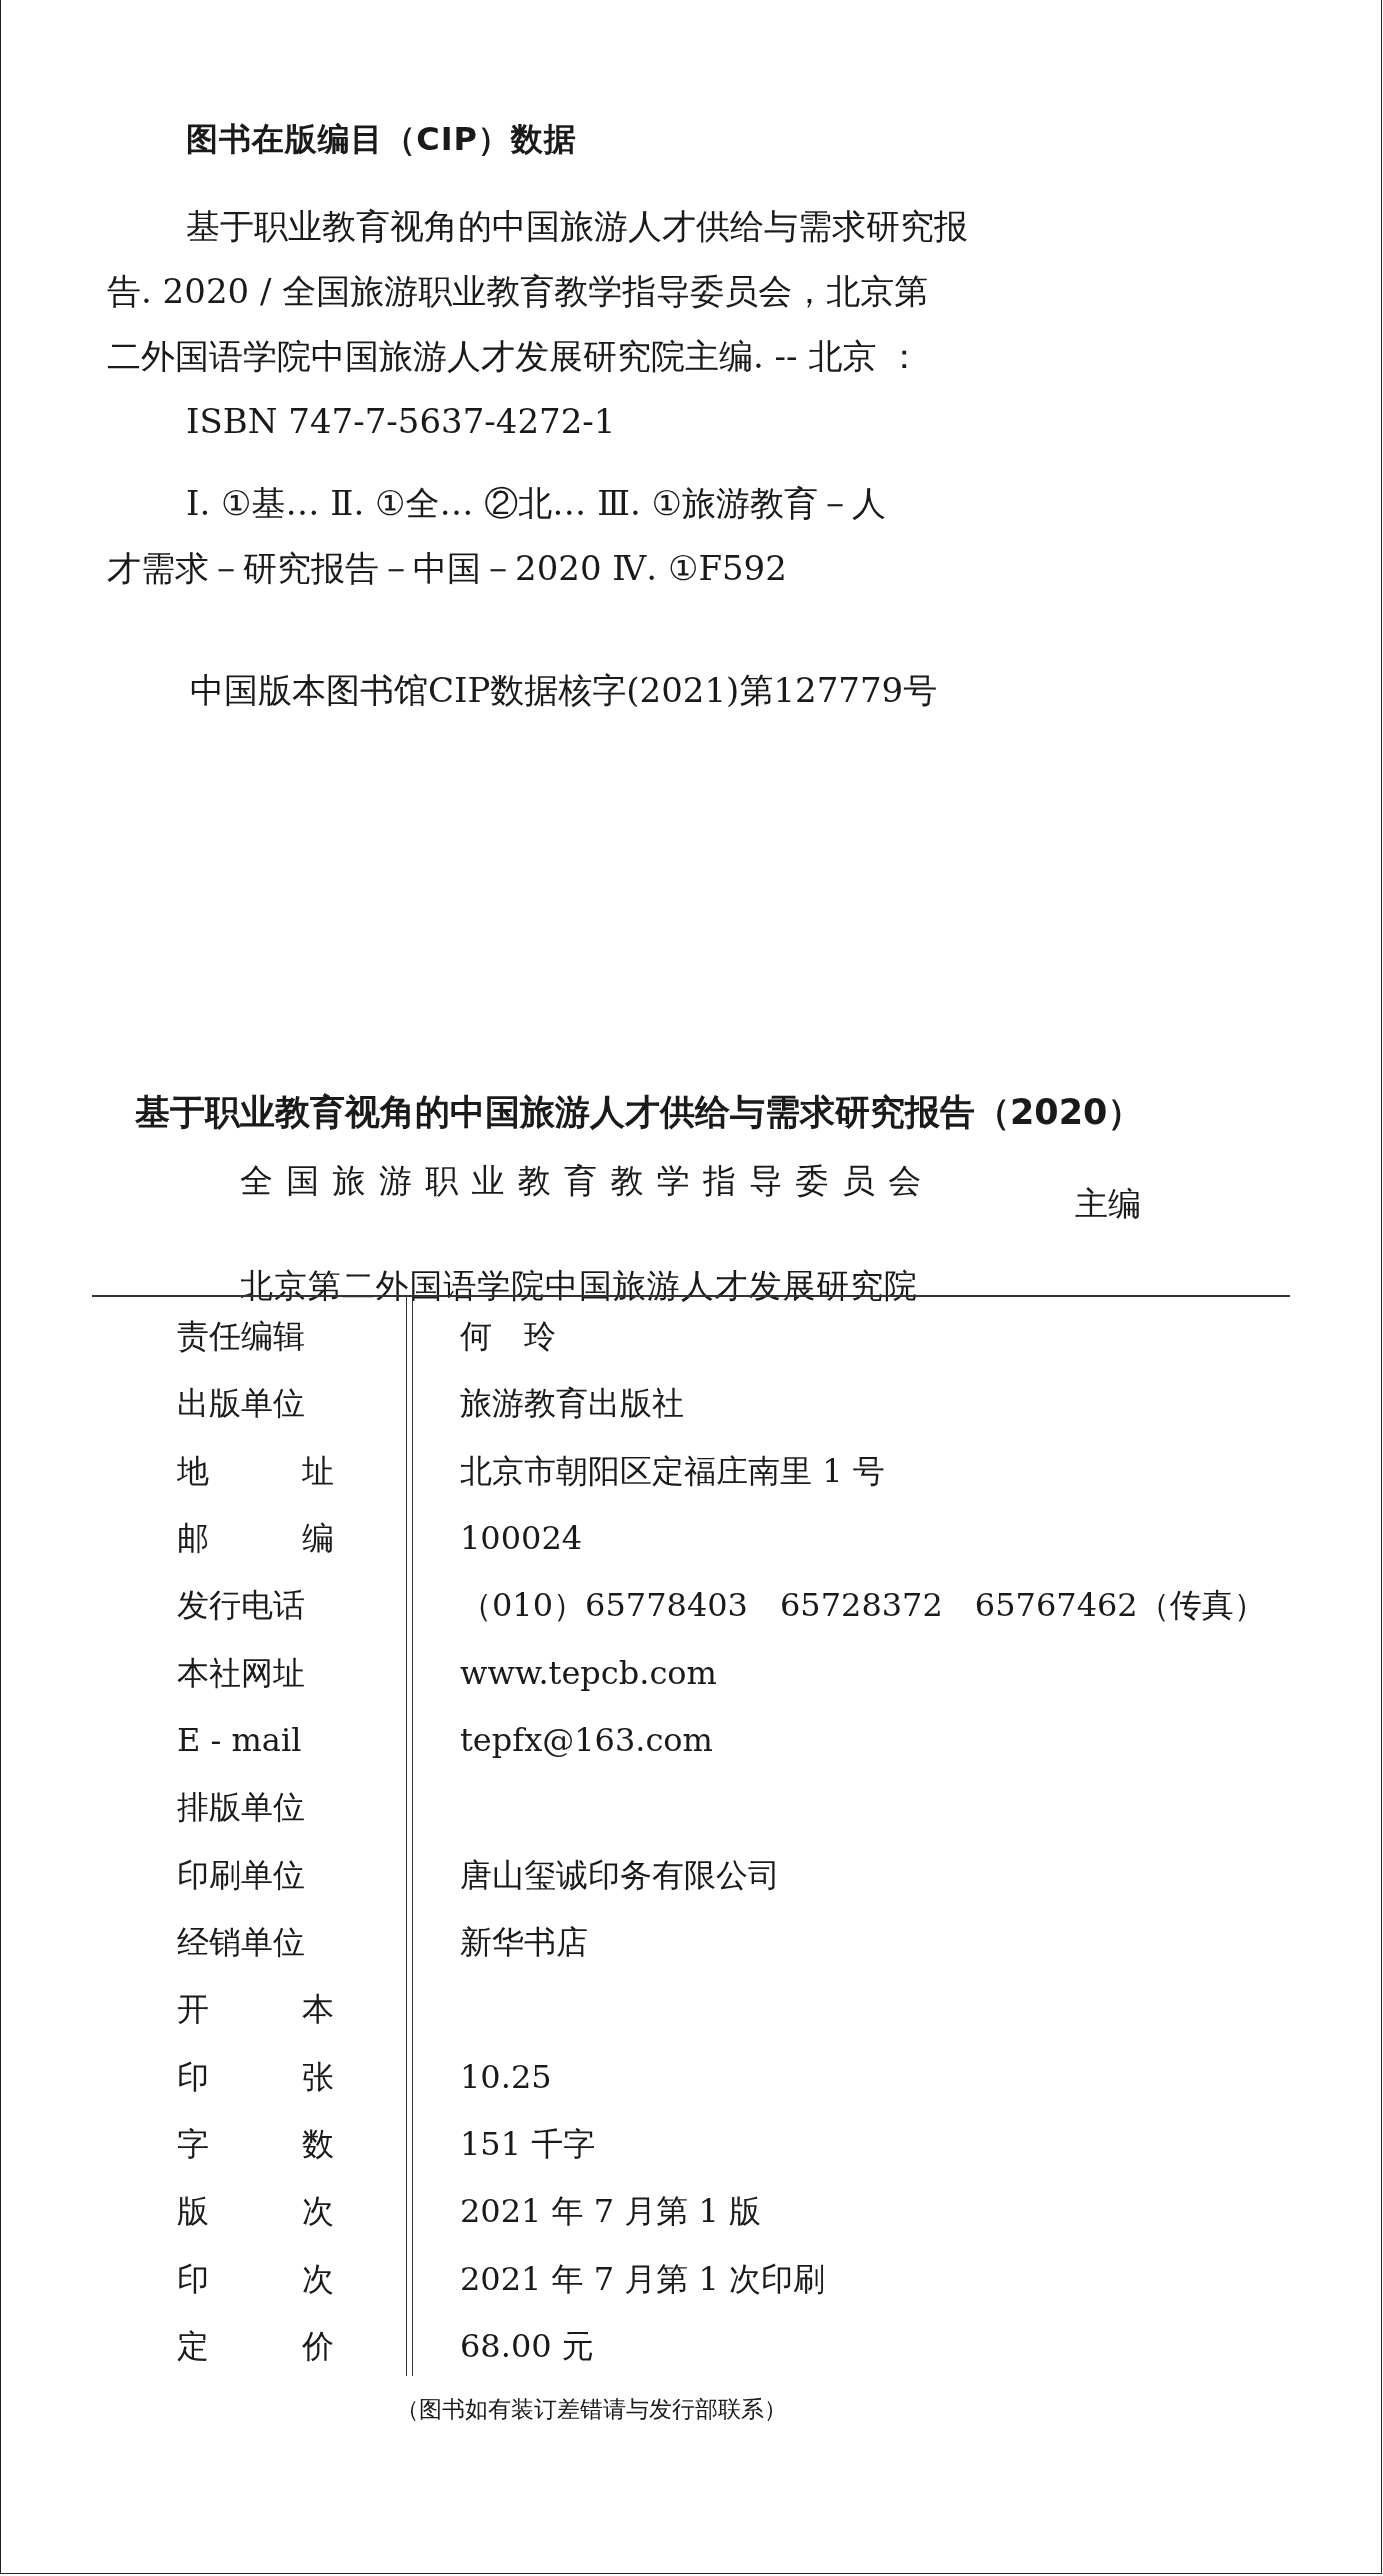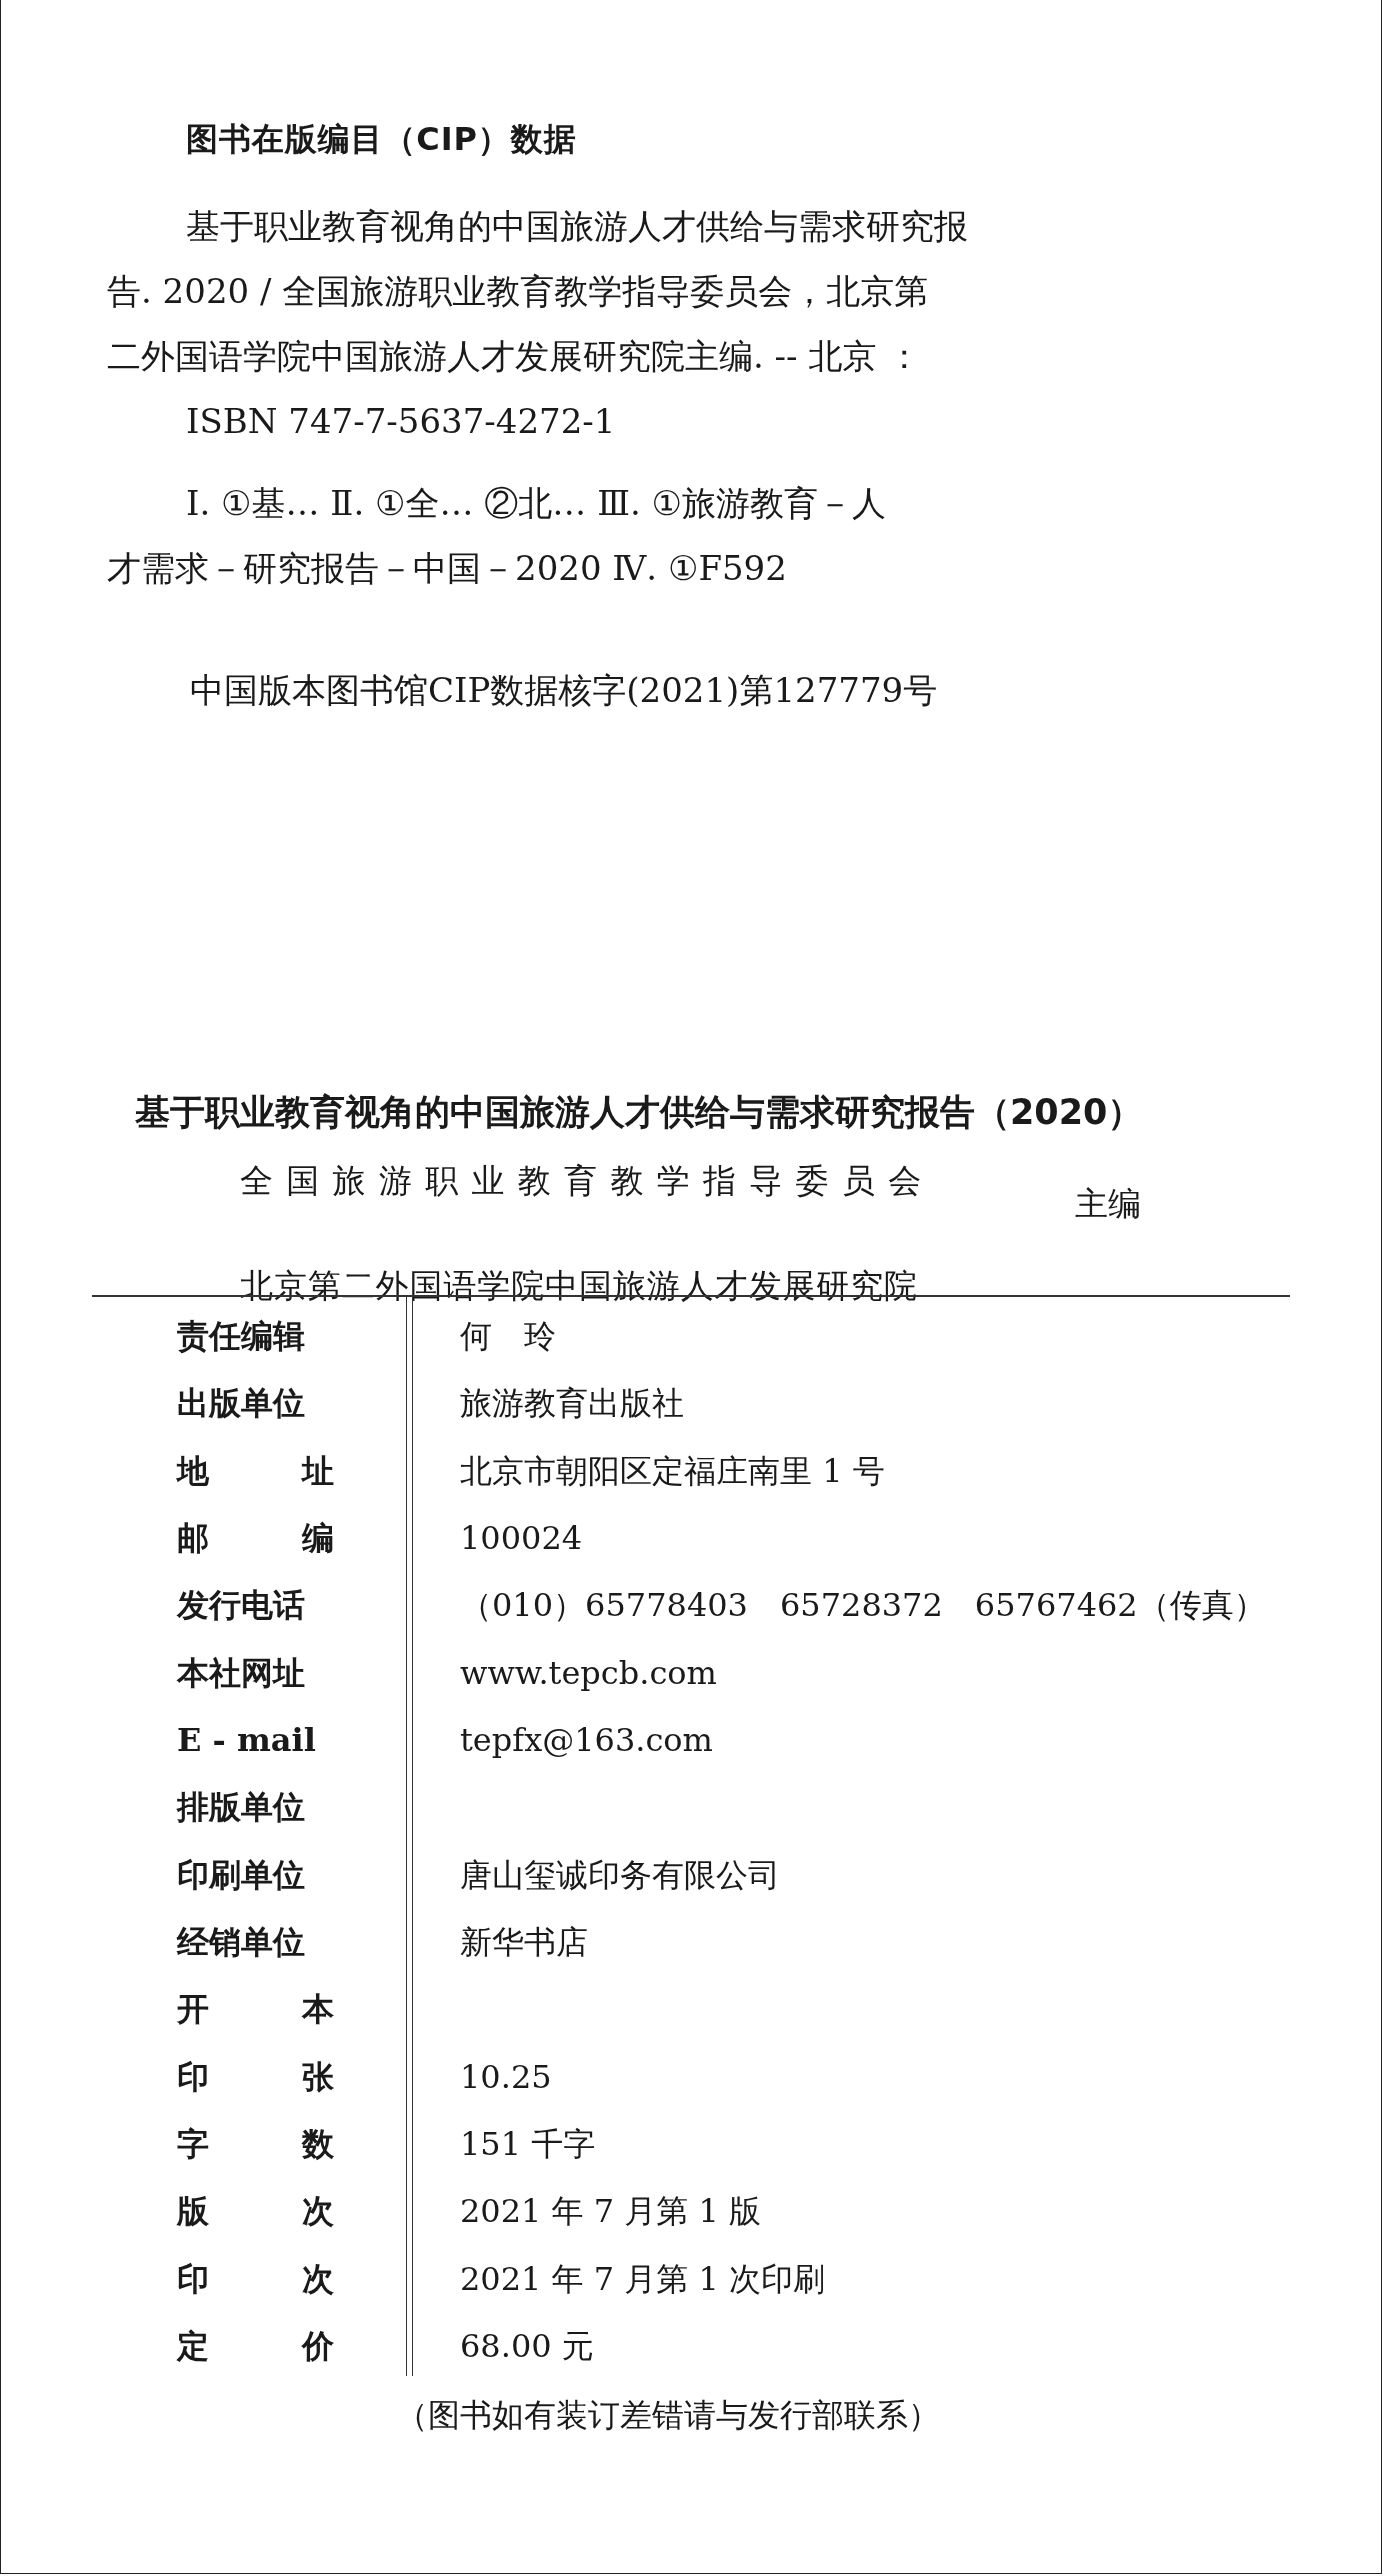--- a/index.html
+++ b/index.html
@@ -30,26 +30,26 @@
   .editor-1 { top:1159px; letter-spacing:13.3px; }
   .editor-2 { top:1264px; letter-spacing:0.9px; }
   .editor-role { left:1075px; top:1182px; font-size:33px; }
 
   .top-rule { left:92px; top:1295px; width:1198px; height:0; border-top:2.8px solid #333; }
   .double-rule { left:406px; top:1297px; width:4.7px; height:1079px; border-left:1.9px solid #333; border-right:1.9px solid #333; }
 
   .info-table { left:0; top:1303px; width:1384px; }
   .info-row { position:absolute; left:0; height:67px; width:1384px; }
   .info-label {
-    position:absolute; left:177px; width:157px; font-family:"DejaVu Sans", sans-serif; font-weight:bold;
+    position:absolute; left:177px; width:157px; font-family:"DejaVu Sans", sans-serif; font-weight:normal;
     font-size:32px; line-height:67px; display:flex; justify-content:space-between;
   }
   .info-label.full { justify-content:flex-start; }
   .info-value { position:absolute; left:460px; font-size:32px; line-height:67px; white-space:nowrap; }
-  .footer-note { left:396px; top:2394px; font-size:32px; }
+  .footer-note { left:396px; top:2394px; font-size:23px; }
 </style>
 </head>
 <body>
 
 <div class="page-frame"></div>
 
 <div class="abs cip-heading">图书在版编目（CIP）数据</div>
 
 <div class="abs cip-block">
   <div class="line indent">基于职业教育视角的中国旅游人才供给与需求研究报</div>

